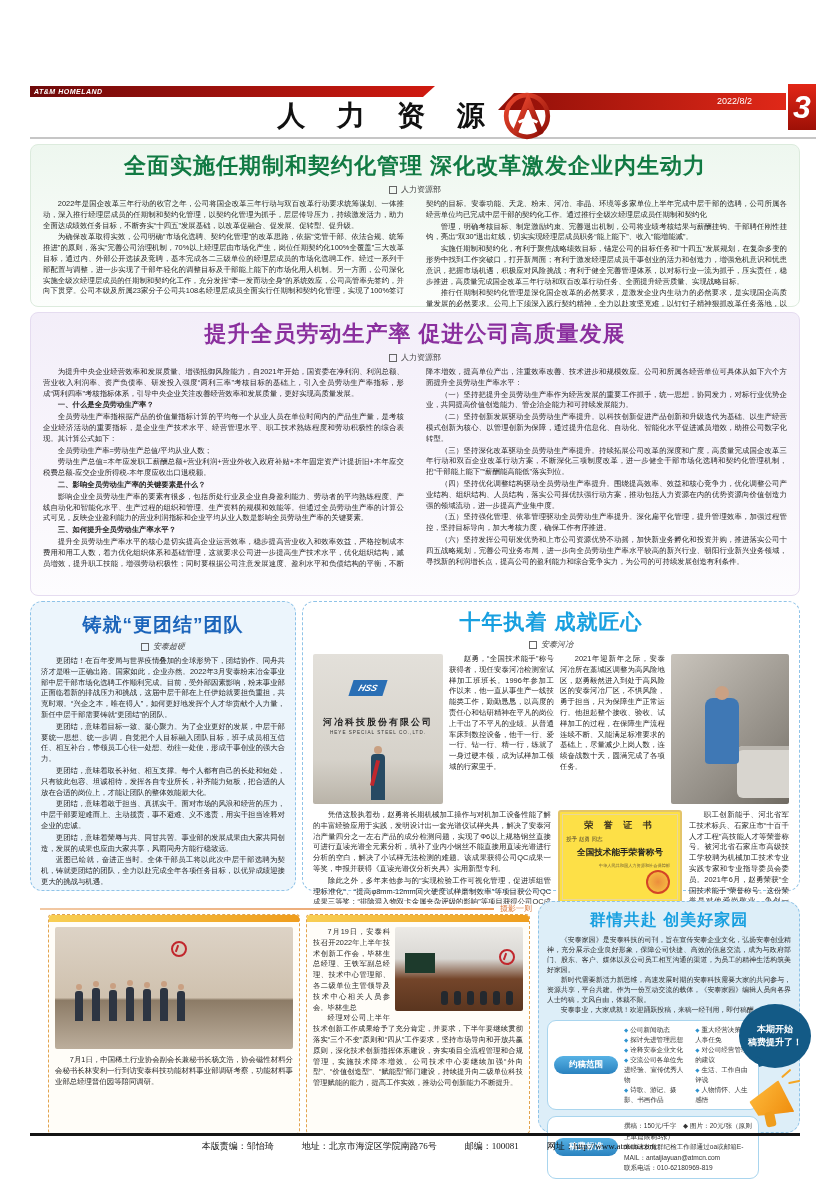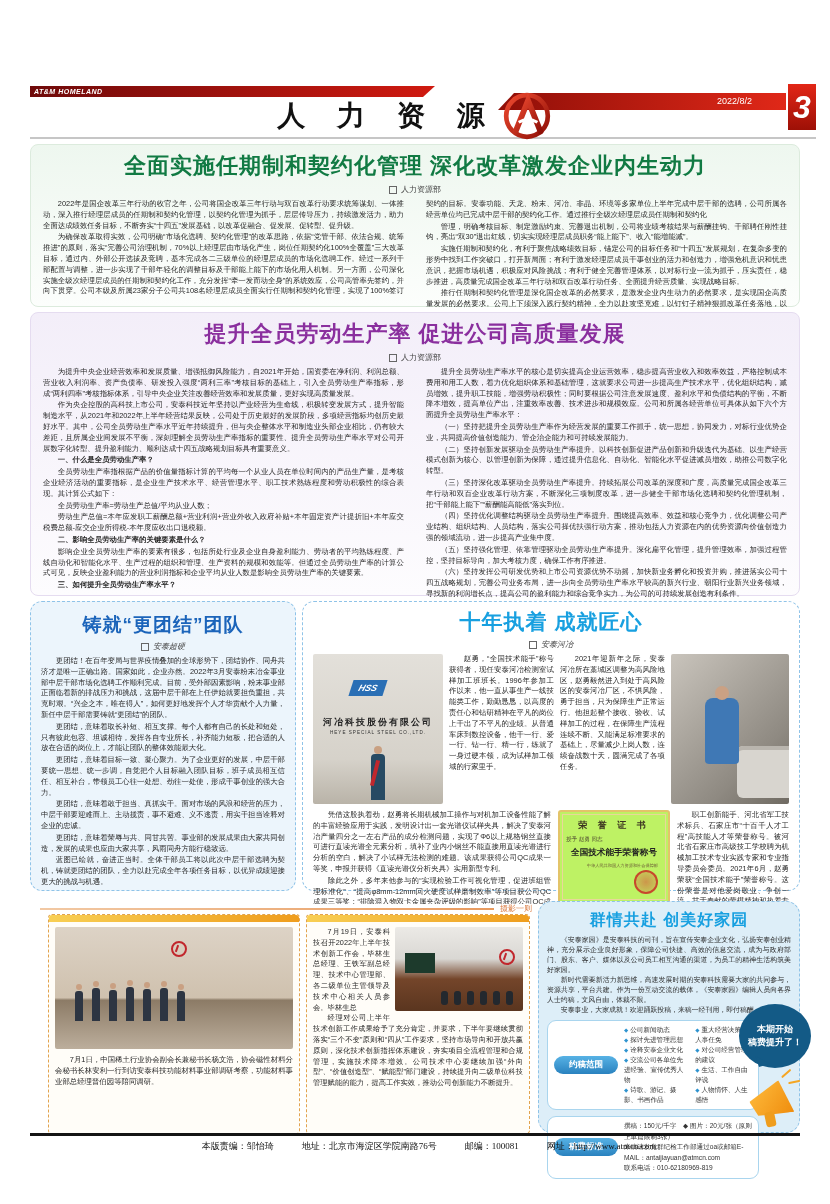--- a/index.html
+++ b/index.html
@@ -67,21 +67,21 @@
   .heye-person::after{content:"";position:absolute;left:2px;top:6px;width:4px;height:26px;
     background:#c1272d;transform:rotate(14deg);}
   .photo-worker{width:118px;height:150px;background:linear-gradient(135deg,#c9c4bc,#8f8a82 70%,#6f6a62);}
   .worker-machine{position:absolute;right:-18px;bottom:6px;width:70px;height:52px;
     background:#d8d5cf;border-radius:6px;box-shadow:inset 0 4px 0 #b9b5ae;}
   .worker-body{position:absolute;left:34px;top:44px;width:34px;height:66px;
     background:#3f78b5;border-radius:8px 8px 4px 4px;}
   .worker-body::before{content:"";position:absolute;left:10px;top:-12px;width:14px;height:14px;
     border-radius:50%;background:#caa184;}
   
-  .cert{width:112px;box-sizing:border-box;background:#bef264;border:2px solid #e3c46a;
+  .cert{width:124px;box-sizing:border-box;background:#fde047;border:2px solid #e3c46a;
     border-radius:3px;padding:5px 6px 3px;position:relative;overflow:hidden;}
   .cert-inner{border:1px solid #e9d79a;position:absolute;inset:2px;pointer-events:none;}
   .cert-title{text-align:center;font-size:9px;font-weight:bold;letter-spacing:4px;color:#3b3220;margin:2px 0 4px;}
   .cert-award-to{font-size:5.6px;color:#4a4130;margin:0 0 3px;}
   .cert-award{text-align:center;font-size:8.6px;font-weight:bold;color:#222;margin:0 0 4px;}
   .cert-issuer{font-size:4.2px;color:#6b5b36;text-align:right;padding-right:4px;}
   .cert-seal{position:absolute;right:10px;bottom:8px;width:20px;height:20px;border-radius:50%;
     border:2px solid rgba(200,30,30,.75);background:radial-gradient(circle,rgba(220,60,50,.5),rgba(220,60,50,.15));}
   
   .divider{position:absolute;left:40px;top:903px;width:492px;display:flex;align-items:center;gap:6px;}
@@ -187,21 +187,20 @@
   </section>
 
   <section class="box box-a2">
     <h1 class="ht ht-a2">提升全员劳动生产率 促进公司高质量发展</h1>
     <div class="byline">
       <span class="sq"></span>
       <span>人力资源部</span>
     </div>
     <div class="cols2 bodytext clip" style="height:234px">
       <p>为提升中央企业经营效率和发展质量、增强抵御风险能力，自2021年开始，国资委在净利润、利润总额、营业收入利润率、资产负债率、研发投入强度“两利三率”考核目标的基础上，引入全员劳动生产率指标，形成“两利四率”考核指标体系，引导中央企业关注改善经营效率和发展质量，更好实现高质量发展。</p>
-      <p>作为央企控股的高科技上市公司，安泰科技近年坚持以产业经营为生命线，积极转变发展方式，提升智能制造水平，从2021年和2022年上半年经营结果反映，公司处于历史最好的发展阶段，多项经营指标均创历史最好水平。其中，公司全员劳动生产率水平近年持续提升，但与央企整体水平和制造业头部企业相比，仍有较大差距，且所属企业间发展不平衡，深刻理解全员劳动生产率指标的重要性、提升全员劳动生产率水平对公司开展数字化转型、提升盈利能力、顺利达成十四五战略规划目标具有重要意义。</p>
       <p class="sub">一、什么是全员劳动生产率？</p>
       <p>全员劳动生产率指根据产品的价值量指标计算的平均每一个从业人员在单位时间内的产品生产量，是考核企业经济活动的重要指标，是企业生产技术水平、经营管理水平、职工技术熟练程度和劳动积极性的综合表现。其计算公式如下：</p>
       <p>全员劳动生产率=劳动生产总值/平均从业人数；</p>
       <p>劳动生产总值=本年应发职工薪酬总额+营业利润+营业外收入政府补贴+本年固定资产计提折旧+本年应交税费总额-应交企业所得税-本年度应收出口退税额。</p>
       <p class="sub">二、影响全员劳动生产率的关键要素是什么？</p>
       <p>影响企业全员劳动生产率的要素有很多，包括所处行业及企业自身盈利能力、劳动者的平均熟练程度、产线自动化和智能化水平、生产过程的组织和管理、生产资料的规模和效能等。但通过全员劳动生产率的计算公式可见，反映企业盈利能力的营业利润指标和企业平均从业人数是影响全员劳动生产率的关键要素。</p>
       <p class="sub">三、如何提升全员劳动生产率水平？</p>
       <p>提升全员劳动生产率水平的核心是切实提高企业运营效率，稳步提高营业收入和效率效益，严格控制成本费用和用工人数，着力优化组织体系和基础管理，这就要求公司进一步提高生产技术水平，优化组织结构，减员增效，提升职工技能，增强劳动积极性；同时要根据公司注意发展速度、盈利水平和负债结构的平衡，不断降本增效，提高单位产出，注重效率改善、技术进步和规模效应。公司和所属各经营单位可具体从如下六个方面提升全员劳动生产率水平：</p>
       <p>（一）坚持把提升全员劳动生产率作为经营发展的重要工作抓手，统一思想，协同发力，对标行业优势企业，共同提高价值创造能力、管企治企能力和可持续发展能力。</p>
       <p>（二）坚持创新发展驱动全员劳动生产率提升。以科技创新促进产品创新和升级迭代为基础、以生产经营模式创新为核心、以管理创新为保障，通过提升信息化、自动化、智能化水平促进减员增效，助推公司数字化转型。</p>
@@ -214,22 +213,22 @@
   </section>
 
   <section class="box box-a3">
     <h1 class="ht ht-a3">铸就“更团结”团队</h1>
     <div class="byline it">
       <span class="sq"></span>
       <span>安泰超硬</span>
     </div>
     <div class="bodytext clip" style="height:232px">
       <p>更团结！在百年变局与世界疫情叠加的全球形势下，团结协作、同舟共济才是唯一正确出路。国家如此，企业亦然。2022年3月安泰粉末冶金事业部中层干部市场化选聘工作顺利完成。目前，受外部因素影响，粉末事业部正面临着新的排战压力和挑战，这届中层干部在上任伊始就要担负重担，共克时艰。“兴企之本，唯在得人”，如何更好地发挥个人才华贡献个人力量，新任中层干部需要铸就“更团结”的团队。</p>
+      <p>更团结，意味着目标一致、凝心聚力。为了企业更好的发展，中层干部要统一思想、统一步调，自觉把个人目标融入团队目标，班子成员相互信任、相互补台，带领员工心往一处想、劲往一处使，形成干事创业的强大合力。</p>
       <p>更团结，意味着取长补短、相互支撑。每个人都有自己的长处和短处，只有彼此包容、坦诚相待，发挥各自专业所长，补齐能力短板，把合适的人放在合适的岗位上，才能让团队的整体效能最大化。</p>
-      <p>更团结，意味着目标一致、凝心聚力。为了企业更好的发展，中层干部要统一思想、统一步调，自觉把个人目标融入团队目标，班子成员相互信任、相互补台，带领员工心往一处想、劲往一处使，形成干事创业的强大合力。</p>
       <p>更团结，意味着敢于担当、真抓实干。面对市场的风浪和经营的压力，中层干部要迎难而上、主动揽责，事不避难、义不逃责，用实干担当诠释对企业的忠诚。</p>
       <p>更团结，意味着荣辱与共、同甘共苦。事业部的发展成果由大家共同创造，发展的成果也应由大家共享，风雨同舟方能行稳致远。</p>
       <p>蓝图已绘就，奋进正当时。全体干部员工将以此次中层干部选聘为契机，铸就更团结的团队，全力以赴完成全年各项任务目标，以优异成绩迎接更大的挑战与机遇。</p>
     </div>
   </section>
 
   <section class="box box-a4">
     <h1 class="ht ht-a4">十年执着 成就匠心</h1>
     <div class="byline it">
       <span class="sq"></span>

